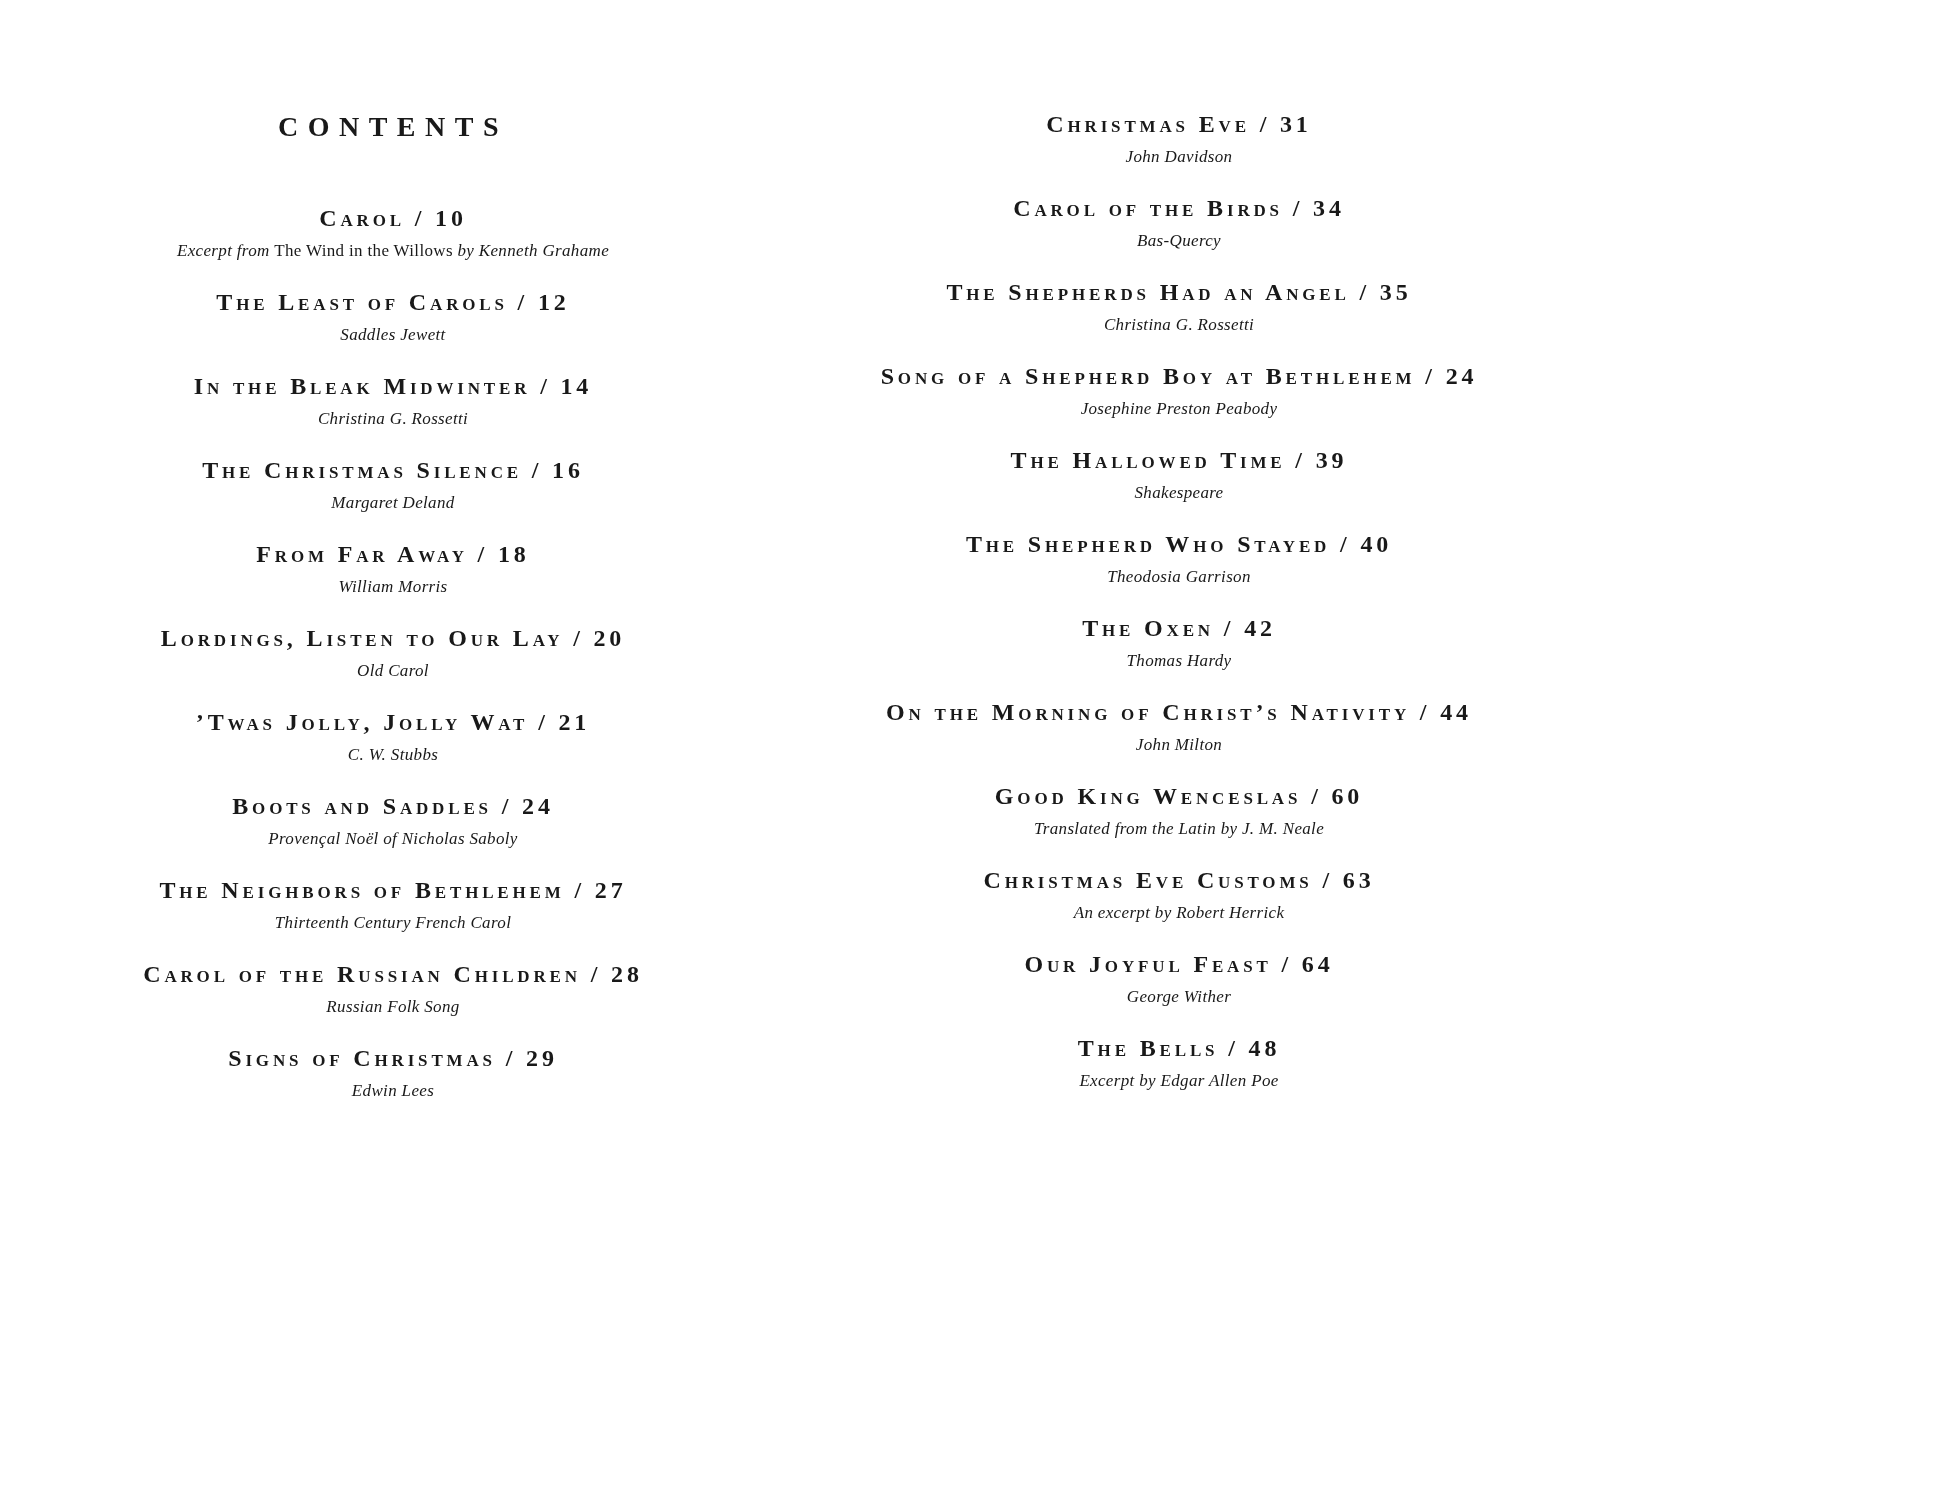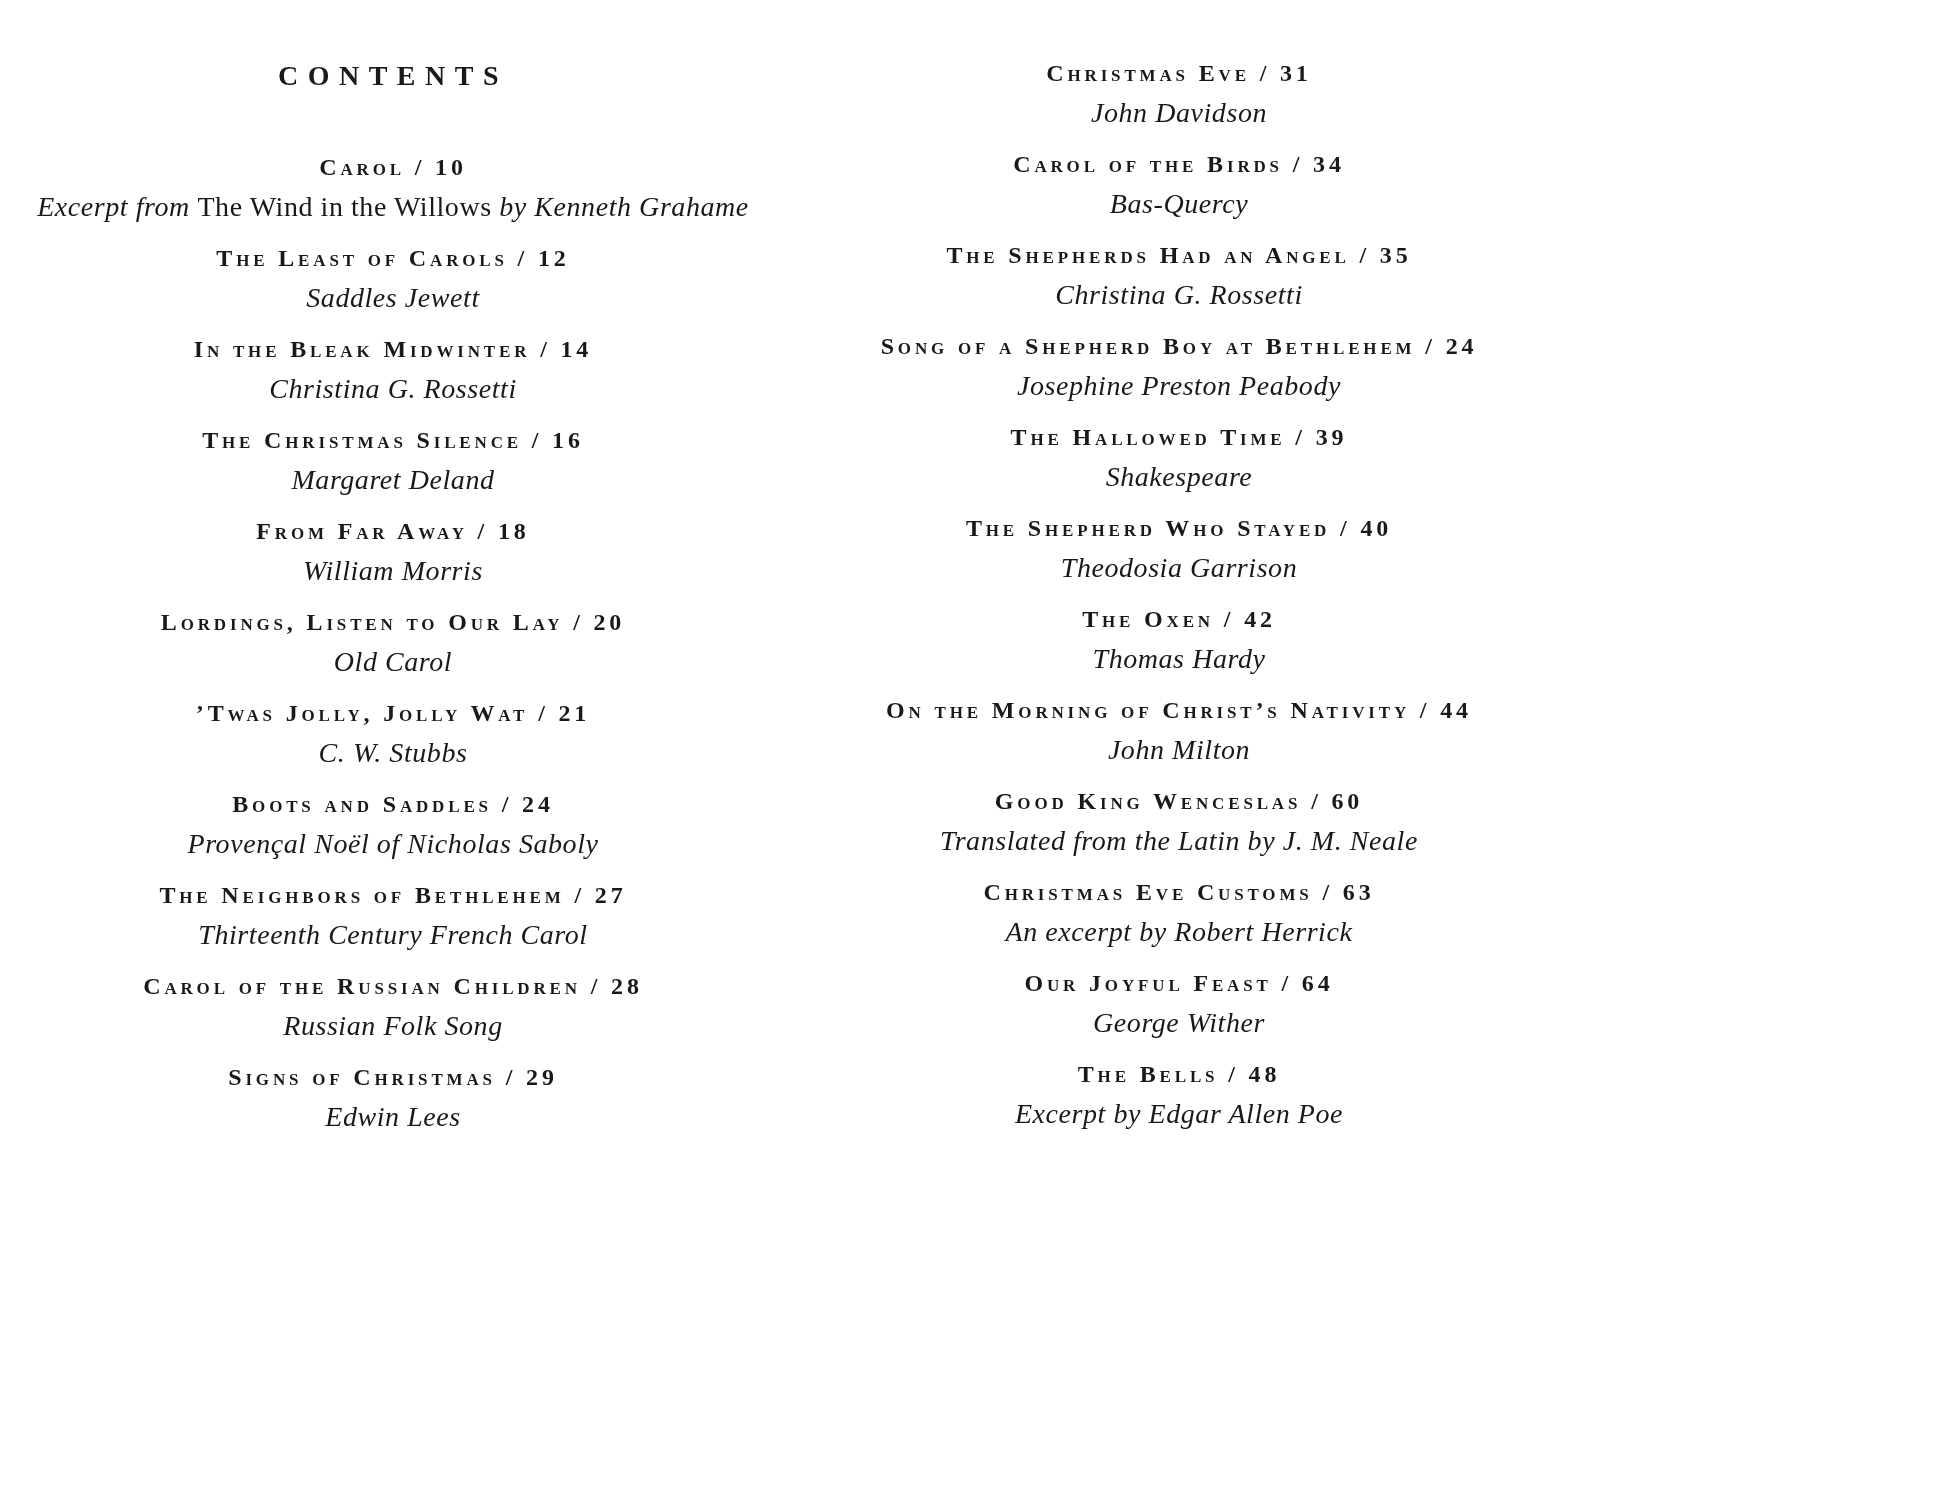--- a/index.html
+++ b/index.html
@@ -11,21 +11,21 @@
     width: 1946px;
     height: 1504px;
     overflow: hidden;
     font-family: "Liberation Serif", serif;
     color: #191919;
   }
   .page {
     display: flex;
     width: 1946px;
     height: 1504px;
-    padding-top: 59px;
+    padding-top: 110px;
     box-sizing: border-box;
   }
   .col {
     text-align: center;
   }
   .col-left  { width: 786px; }
   .col-right { width: 786px; }
   .page-title {
     font-size: 28px;
     font-weight: bold;
@@ -36,25 +36,25 @@
   .entry { margin-bottom: 23px; }
   .entry-title {
     font-size: 24px;
     font-weight: bold;
     font-variant: small-caps;
     letter-spacing: 0.16em;
     line-height: 28px;
     white-space: nowrap;
   }
   .entry-sub {
-    font-size: 28px;
+    font-size: 17px;
     font-style: italic;
     letter-spacing: 0.02em;
     line-height: 28px;
-    margin-top: 12px;
+    margin-top: 5px;
     white-space: nowrap;
   }
   .entry-sub .rm { font-style: normal; }
   .entry-sub .it { font-style: italic; }
 </style>
 </head>
 <body>
 
 <div class="page">
 

